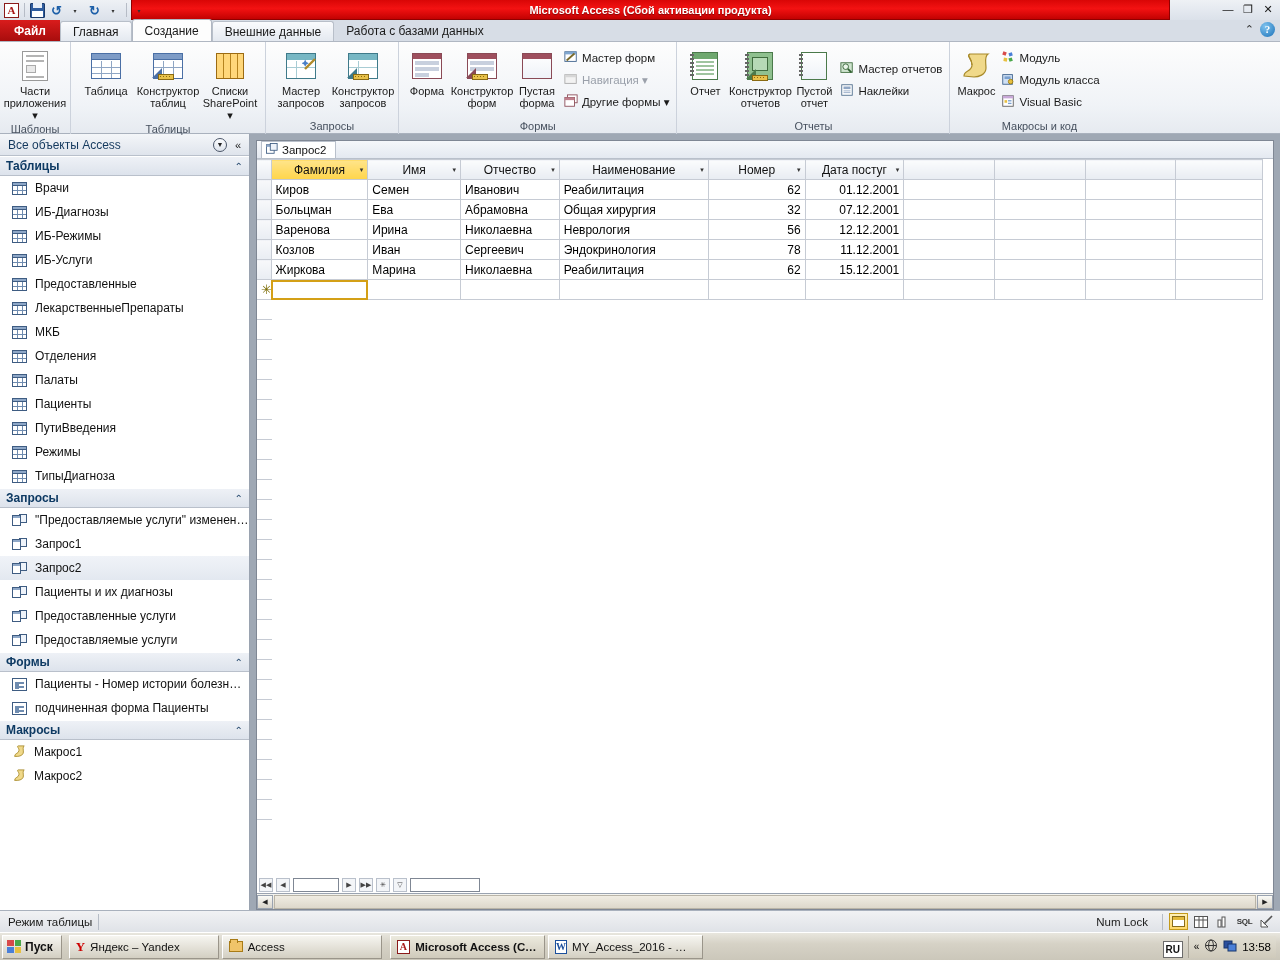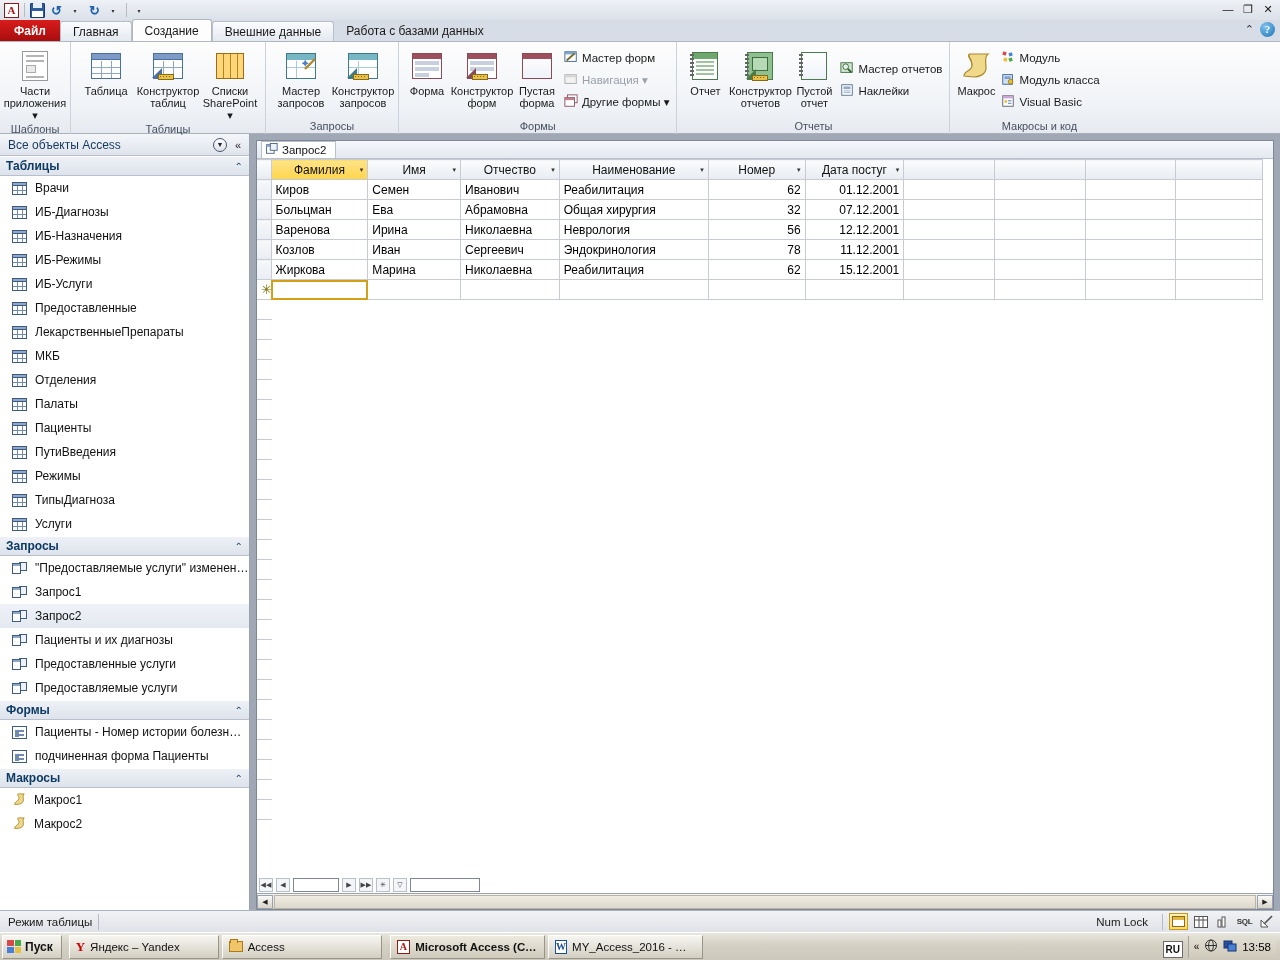--- a/index.html
+++ b/index.html
@@ -253,20 +253,23 @@
         <span class="redo">↻</span>
       </div>
     <div class="qat-ico">
         <span class="tri">▾</span>
       </div>
     <div class="qat-sep"></div>
     <div class="qat-ico">
         <span class="tri">▾</span>
       </div>
   </div>
+  <div class="titlebar-red">
+    <span class="t">Microsoft Access (Сбой активации продукта)</span>
+  </div>
   <div class="wctl">
     <div>—</div>
     <div>❐</div>
     <div>✕</div>
   </div>
 </div>
 
 <div class="tabbar">
   <div class="tab file">Файл</div>
   <div class="tab inactive">Главная</div>
@@ -599,129 +602,111 @@
           </span>
           <span class="lbl">ИБ-Диагнозы</span>
         </div>
         <div class="nav-item">
           <span class="ti">
             <span class="h"></span>
             <span class="v1"></span>
             <span class="v2"></span>
             <span class="hh"></span>
           </span>
-          <span class="lbl">ИБ-Назначения</span>
+          <span class="lbl">ИБ-Режимы</span>
         </div>
         <div class="nav-item">
           <span class="ti">
             <span class="h"></span>
             <span class="v1"></span>
             <span class="v2"></span>
             <span class="hh"></span>
           </span>
-          <span class="lbl">ИБ-Режимы</span>
+          <span class="lbl">ИБ-Услуги</span>
         </div>
         <div class="nav-item">
           <span class="ti">
             <span class="h"></span>
             <span class="v1"></span>
             <span class="v2"></span>
             <span class="hh"></span>
           </span>
-          <span class="lbl">ИБ-Услуги</span>
+          <span class="lbl">Предоставленные</span>
         </div>
         <div class="nav-item">
           <span class="ti">
             <span class="h"></span>
             <span class="v1"></span>
             <span class="v2"></span>
             <span class="hh"></span>
           </span>
-          <span class="lbl">Предоставленные</span>
+          <span class="lbl">ЛекарственныеПрепараты</span>
         </div>
         <div class="nav-item">
           <span class="ti">
             <span class="h"></span>
             <span class="v1"></span>
             <span class="v2"></span>
             <span class="hh"></span>
           </span>
-          <span class="lbl">ЛекарственныеПрепараты</span>
+          <span class="lbl">МКБ</span>
         </div>
         <div class="nav-item">
           <span class="ti">
             <span class="h"></span>
             <span class="v1"></span>
             <span class="v2"></span>
             <span class="hh"></span>
           </span>
-          <span class="lbl">МКБ</span>
+          <span class="lbl">Отделения</span>
         </div>
         <div class="nav-item">
           <span class="ti">
             <span class="h"></span>
             <span class="v1"></span>
             <span class="v2"></span>
             <span class="hh"></span>
           </span>
-          <span class="lbl">Отделения</span>
+          <span class="lbl">Палаты</span>
         </div>
         <div class="nav-item">
           <span class="ti">
             <span class="h"></span>
             <span class="v1"></span>
             <span class="v2"></span>
             <span class="hh"></span>
           </span>
-          <span class="lbl">Палаты</span>
+          <span class="lbl">Пациенты</span>
         </div>
         <div class="nav-item">
           <span class="ti">
             <span class="h"></span>
             <span class="v1"></span>
             <span class="v2"></span>
             <span class="hh"></span>
           </span>
-          <span class="lbl">Пациенты</span>
+          <span class="lbl">ПутиВведения</span>
         </div>
         <div class="nav-item">
           <span class="ti">
             <span class="h"></span>
             <span class="v1"></span>
             <span class="v2"></span>
             <span class="hh"></span>
           </span>
-          <span class="lbl">ПутиВведения</span>
+          <span class="lbl">Режимы</span>
         </div>
         <div class="nav-item">
           <span class="ti">
             <span class="h"></span>
             <span class="v1"></span>
             <span class="v2"></span>
             <span class="hh"></span>
           </span>
-          <span class="lbl">Режимы</span>
-        </div>
-        <div class="nav-item">
-          <span class="ti">
-            <span class="h"></span>
-            <span class="v1"></span>
-            <span class="v2"></span>
-            <span class="hh"></span>
-          </span>
           <span class="lbl">ТипыДиагноза</span>
-        </div>
-        <div class="nav-item">
-          <span class="ti">
-            <span class="h"></span>
-            <span class="v1"></span>
-            <span class="v2"></span>
-            <span class="hh"></span>
-          </span>
-          <span class="lbl">Услуги</span>
         </div>
         <div class="grp-header">
           <span class="t">Запросы</span>
           <span class="c">⌃</span>
         </div>
         <div class="nav-item">
           <span class="qi">
             <span class="b2"></span>
             <span class="b1">
               <span class="h"></span>

